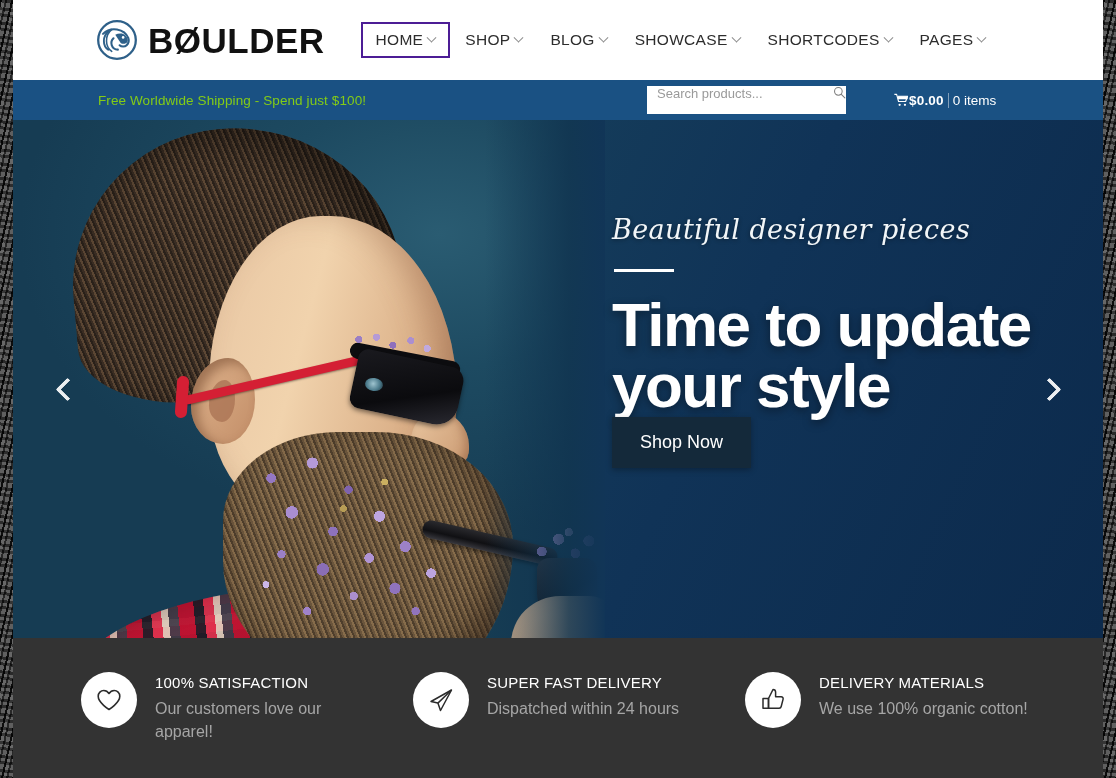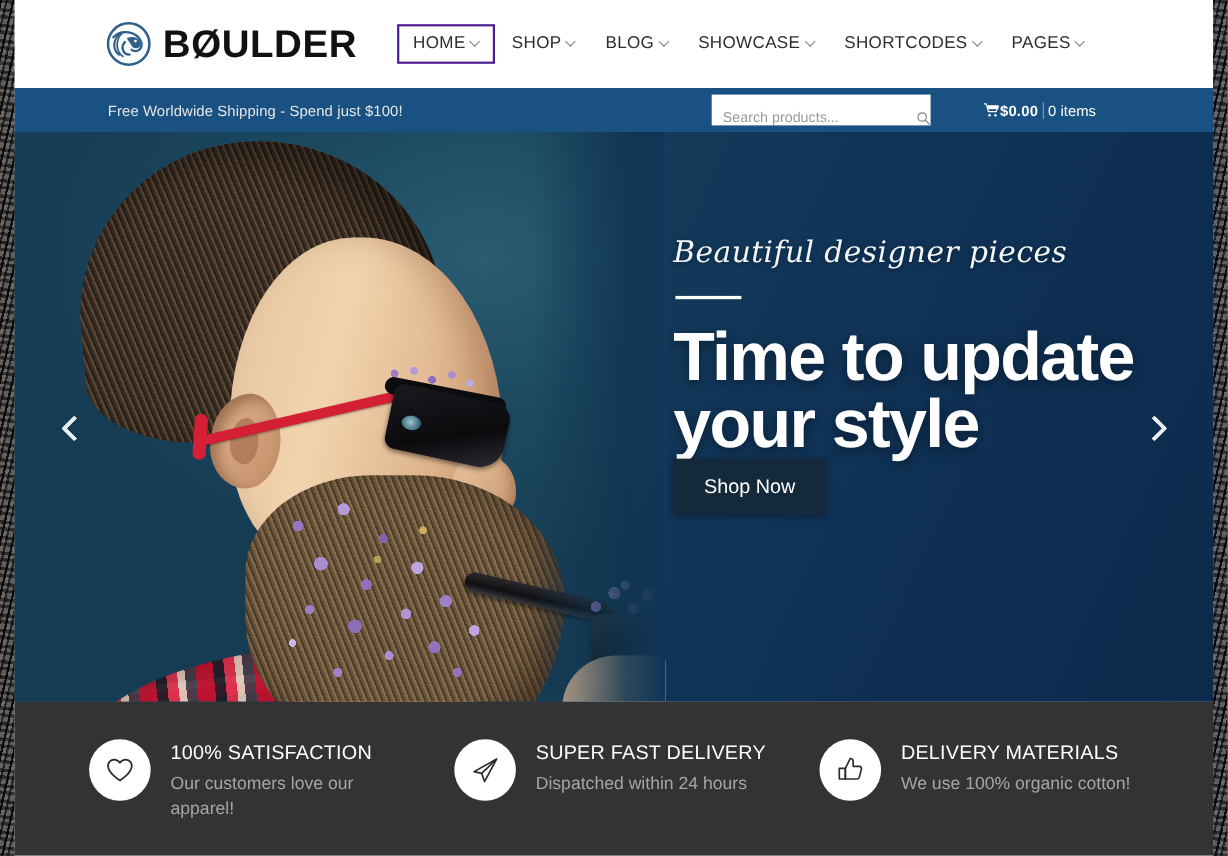--- a/index.html
+++ b/index.html
@@ -117,31 +117,31 @@
     height: 40px;
     background: #1a5183;
     display: flex;
     align-items: center;
     position: relative;
   }
   .shipping-msg {
     position: absolute;
     left: 85px;
     font-size: 13.5px;
-    color: #e5e5e5;
+    color: #84cc16;
     letter-spacing: 0.1px;
   }
   .search-wrap {
     position: absolute;
     left: 634px;
     width: 199px;
     height: 28px;
     background: #ffffff;
     display: flex;
-    align-items: flex-end;
+    align-items: flex-start;
     padding: 0 8px 0 10px;
   }
   .search-input {
     border: none;
     outline: none;
     flex: 1;
     font-size: 13px;
     color: #8d8d8d;
     font-family: "Liberation Sans", sans-serif;
     background: transparent;
@@ -476,21 +476,21 @@
     height: 56px;
     flex: 0 0 56px;
     border-radius: 50%;
     background: #ffffff;
     display: flex;
     align-items: center;
     justify-content: center;
   }
   .feature-text { padding-top: 2px; }
   .feature-title {
-    font-size: 18px;
+    font-size: 15px;
     color: #ffffff;
     letter-spacing: 0.2px;
     margin-bottom: 6px;
     white-space: nowrap;
   }
   .feature-desc {
     font-size: 16px;
     color: #a6a6a6;
     line-height: 1.45;
     max-width: 200px;

